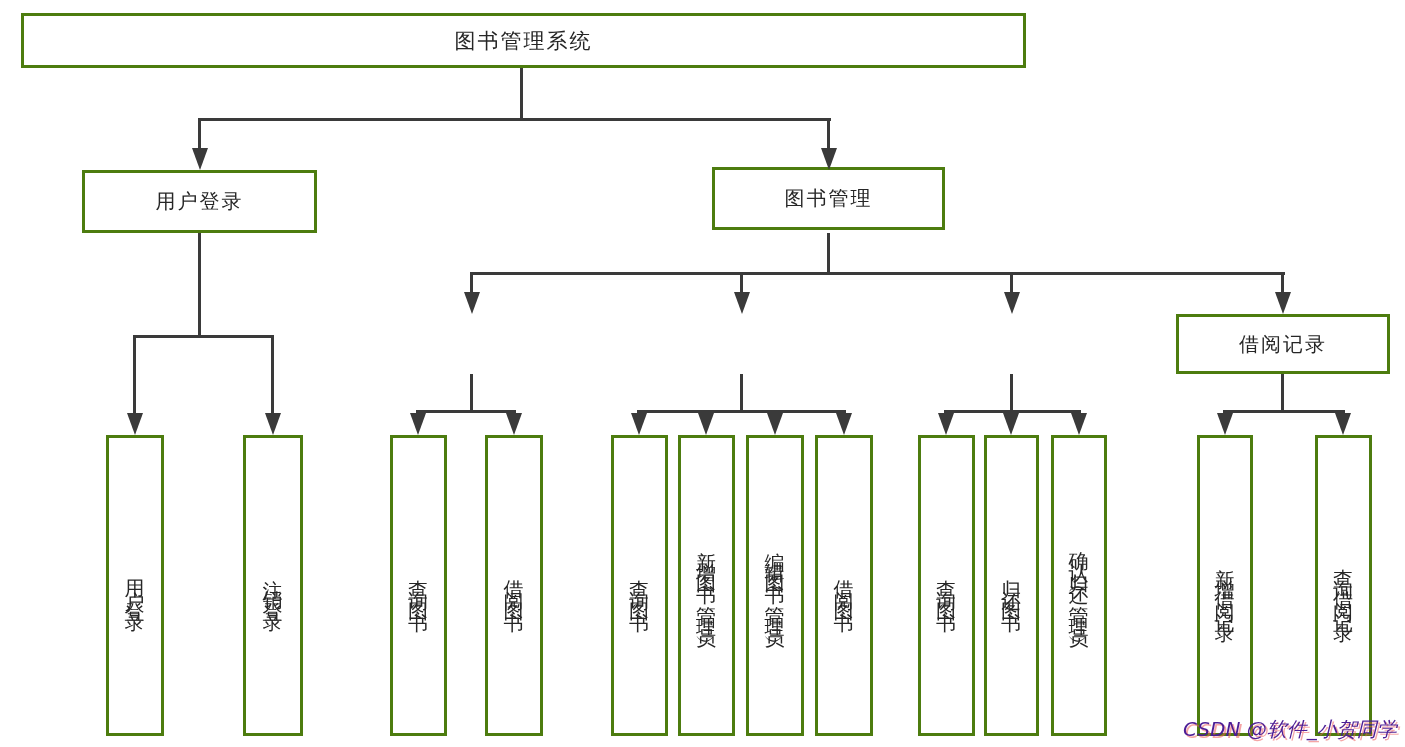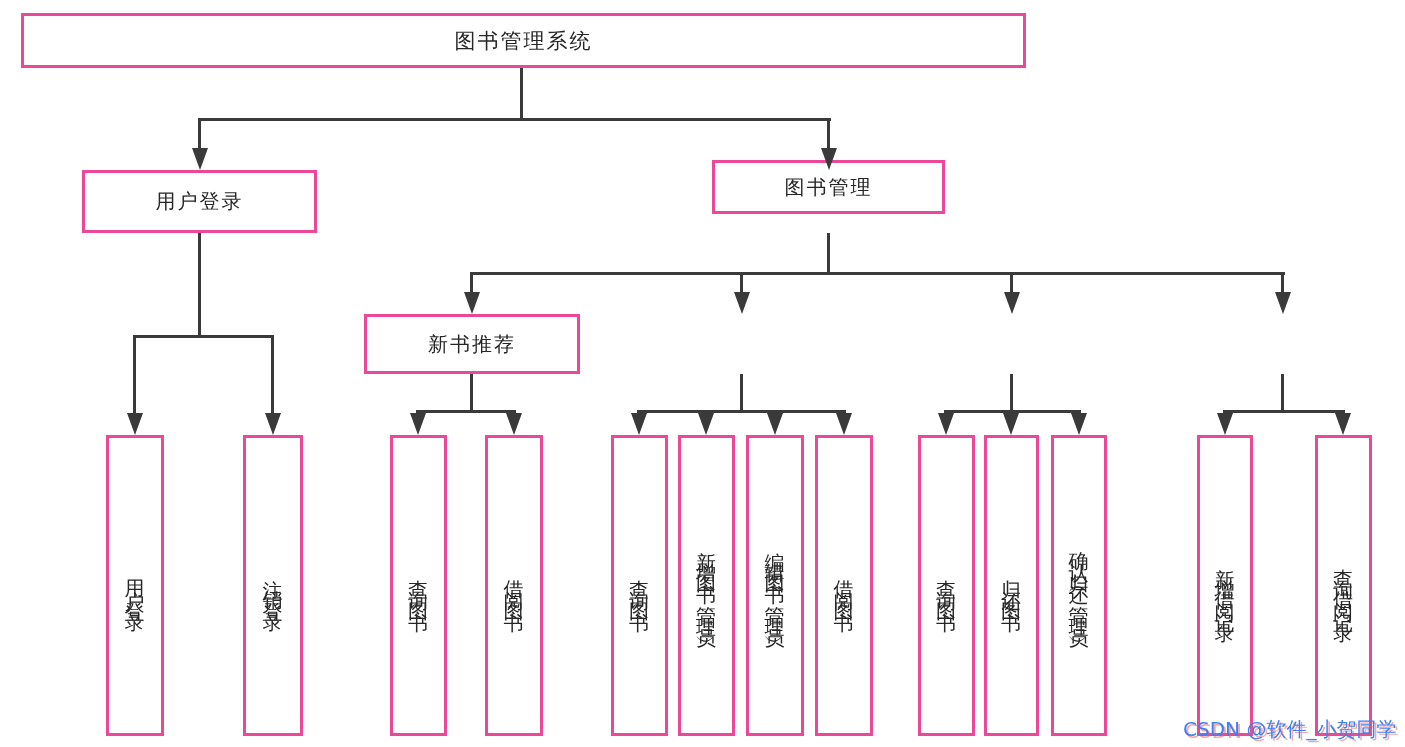--- a/index.html
+++ b/index.html
@@ -1,60 +1,60 @@
 <!DOCTYPE html>
 <html><head>
 <meta charset="utf-8">
 <style>
   html,body{margin:0;padding:0;background:#ffffff;}
   .canvas{
     position:relative;width:1405px;height:747px;background:#ffffff;
     font-family:"DejaVu Sans","Liberation Sans",sans-serif;overflow:hidden;
   }
   .box{
-    position:absolute;border:3px solid #ec4899;background:#ffffff;
+    position:absolute;border:3px solid #4d7c0f;background:#ffffff;
     display:flex;align-items:center;justify-content:center;box-sizing:border-box;
   }
   .hlabel{font-size:20px;color:#262626;letter-spacing:2px;white-space:nowrap;}
   .root .hlabel{font-size:21px;}
   .vlabel{
     writing-mode:vertical-rl;text-orientation:mixed;
     font-size:20px;letter-spacing:11px;color:#262626;line-height:1.1;
   }
   .vl,.hl{position:absolute;background:#3a3a3a;}
   .vl{width:3px;}
   .hl{height:3px;}
   .ar{
     position:absolute;width:0;height:0;
     border-left:8px solid transparent;border-right:8px solid transparent;
     border-top:22px solid #3a3a3a;
   }
   .watermark{
     position:absolute;left:1183px;top:716px;z-index:10;white-space:nowrap;
-    font-size:20px;color:#3b82f6;text-shadow:2px 2px 0 rgba(236,92,92,0.55);
+    font-size:20px;color:#4c1d95;text-shadow:2px 2px 0 rgba(236,92,92,0.55);font-style:italic;
   }
 </style>
 </head>
 <body>
 
 <div class="canvas">
 
   <div class="box root" style="left:21px;top:13px;width:1005px;height:55px;">
     <span class="hlabel">图书管理系统</span>
   </div>
 
   <div class="box" style="left:82px;top:170px;width:235px;height:63px;">
     <span class="hlabel">用户登录</span>
   </div>
-  <div class="box" style="left:712px;top:160px;width:233px;height:54px;">
+  <div class="box" style="left:712px;top:167px;width:233px;height:63px;">
     <span class="hlabel">图书管理</span>
   </div>
 
-  <div class="box" style="left:364px;top:314px;width:216px;height:60px;">
-    <span class="hlabel">新书推荐</span>
+  <div class="box" style="left:1176px;top:314px;width:214px;height:60px;">
+    <span class="hlabel">借阅记录</span>
   </div>
 
   <div class="box" style="left:106px;top:435px;width:58px;height:301px;">
     <span class="vlabel">用户登录</span>
   </div>
   <div class="box" style="left:243px;top:435px;width:60px;height:301px;">
     <span class="vlabel">注销登录</span>
   </div>
 
   <div class="box" style="left:390px;top:435px;width:57px;height:301px;">

